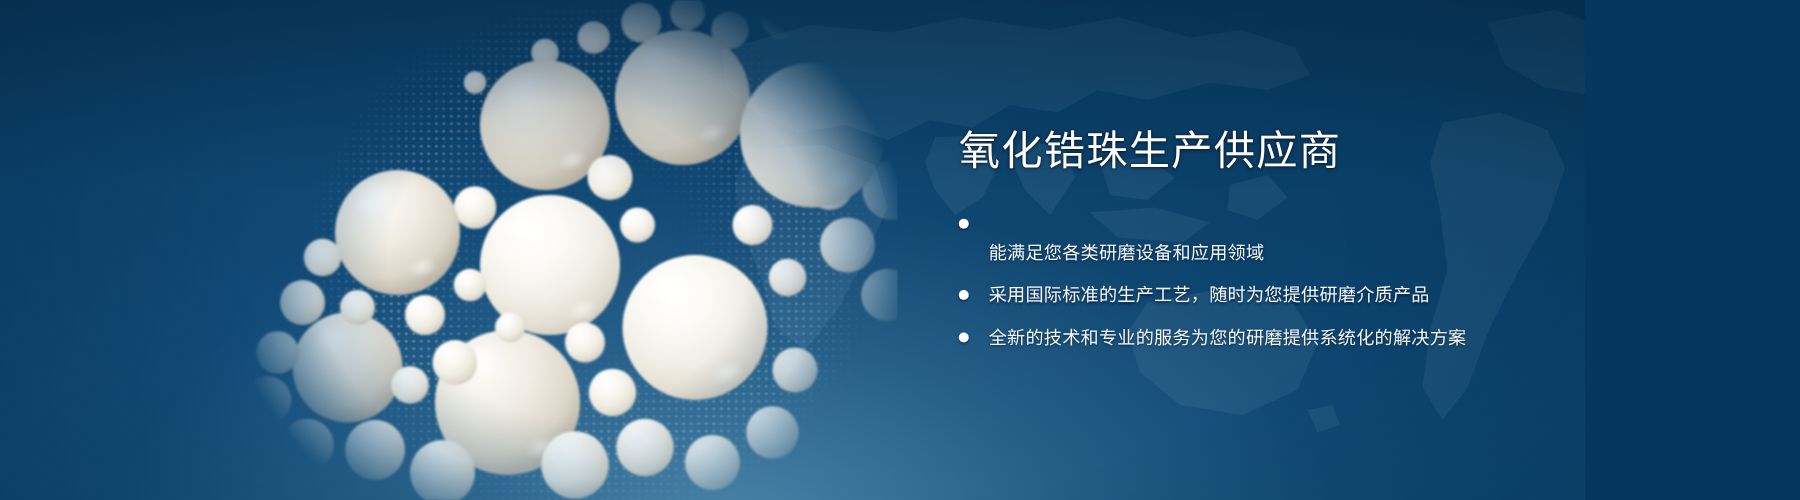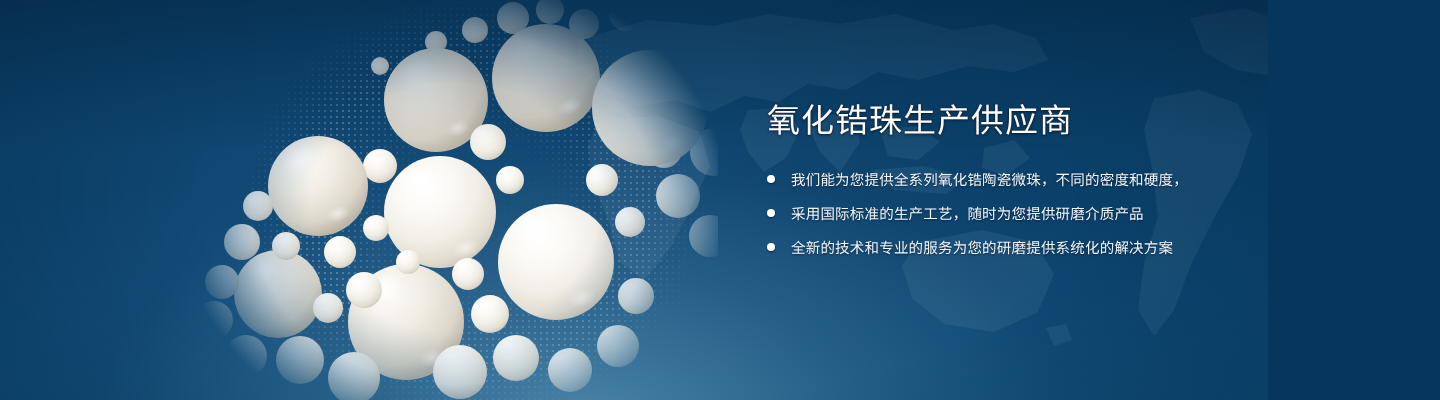--- a/index.html
+++ b/index.html
@@ -282,21 +282,22 @@
   <div class="bg-vignette"></div>
   <div class="bg-topshade"></div>
 
   <div id="copy">
     <h1 id="headline">氧化锆珠生产供应商</h1>
 
     <ul class="bullets">
       <li class="bullet-row">
         <span class="bullet-dot"></span>
         <span class="bullet-text">
-          <span>我们能为您提供全系列氧化锆陶瓷微珠，不同的密度和硬度，</span><br>
+          <br>
+          <span>能满足您各类研磨设备和应用领域</span>
         </span>
       </li>
       <li class="bullet-row">
         <span class="bullet-dot"></span>
         <span class="bullet-text">采用国际标准的生产工艺，随时为您提供研磨介质产品</span>
       </li>
       <li class="bullet-row">
         <span class="bullet-dot"></span>
         <span class="bullet-text">全新的技术和专业的服务为您的研磨提供系统化的解决方案</span>
       </li>

